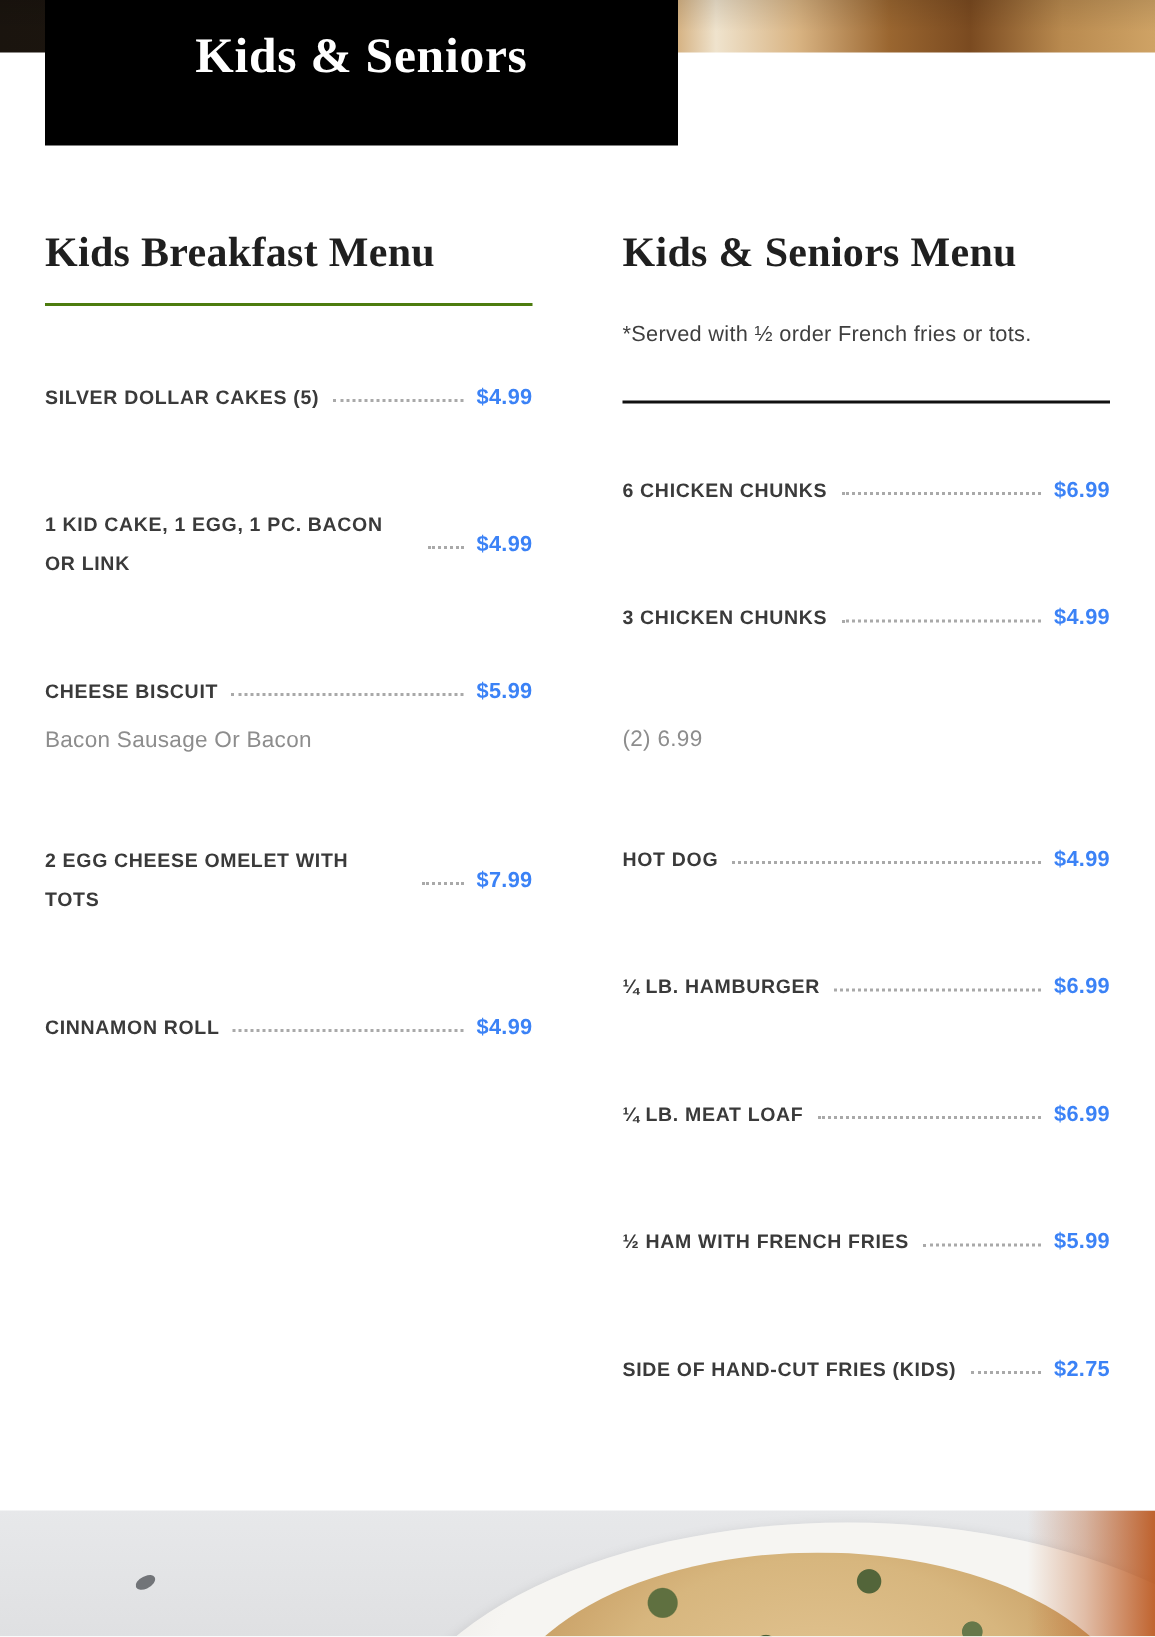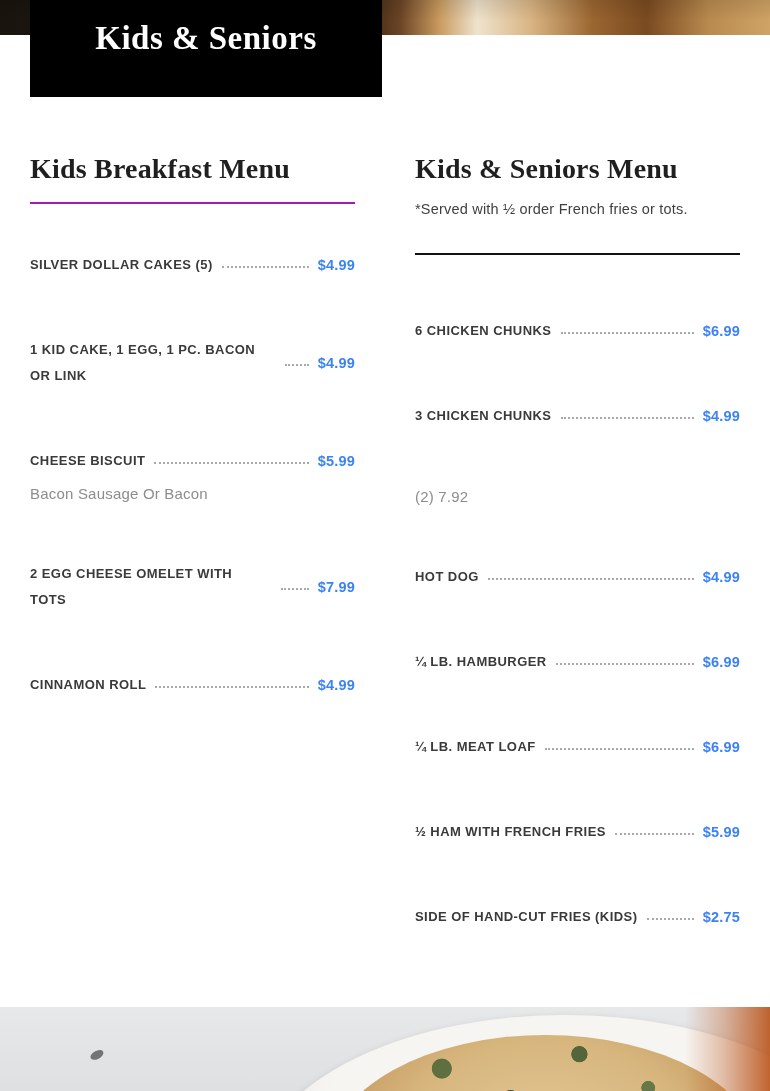--- a/index.html
+++ b/index.html
@@ -26,21 +26,21 @@
         #6b4526 52%, #c99a5e 57%, #efe3cd 62%,
         #d9b483 69%, #9a6630 77%, #7a4a20 84%,
         #b98a4f 92%, #cfa365 100%);
   }
 
   
   .header-box {
     position: absolute;
     top: 0;
     left: 30px;
-    width: 352px;
+    width: 422px;
     height: 97px;
     background: #000000;
     display: flex;
     justify-content: center;
     align-items: flex-start;
     padding-top: 20px;
   }
   .header-title {
     font-family: "Liberation Serif", "DejaVu Serif", serif;
     font-weight: 700;
@@ -60,37 +60,37 @@
 
   .menu-title {
     font-family: "Liberation Serif", "DejaVu Serif", serif;
     font-weight: 700;
     font-size: 28px;
     color: #1f1f1f;
     letter-spacing: 0.2px;
     line-height: 1.15;
   }
   .col-left .menu-title {
-    border-bottom: 2px solid #a21caf;
+    border-bottom: 2px solid #4d7c0f;
     padding-bottom: 17px;
   }
 
   .menu-note {
-    margin-top: 16px;
+    margin-top: 30px;
     font-size: 14.5px;
     color: #3f3f3f;
     letter-spacing: 0.2px;
   }
   .divider {
     margin-top: 36px;
     border-bottom: 2px solid #111111;
   }
 
   .menu-list { margin-top: 48px; }
-  .col-right .menu-list { margin-top: 63px; }
+  .col-right .menu-list { margin-top: 45px; }
 
   .menu-item { margin-bottom: 59px; }
   .menu-item:last-child { margin-bottom: 0; text-align: right; }
 
   .item-row {
     display: flex;
     align-items: center;
   }
   .item-name {
     flex: 0 1 auto;
@@ -266,21 +266,21 @@
           <div class="menu-item">
             <div class="item-row">
               <span class="item-name">3 CHICKEN CHUNKS</span>
               <span class="leader"></span>
               <span class="item-price">$4.99</span>
             </div>
 
           </div>
 
           <div class="menu-item">
-            <div class="item-desc">(2) 7.92</div>
+            <div class="item-desc">(2) 6.99</div>
           </div>
 
           <div class="menu-item">
             <div class="item-row">
               <span class="item-name">HOT DOG</span>
               <span class="leader"></span>
               <span class="item-price">$4.99</span>
             </div>
 
           </div>

